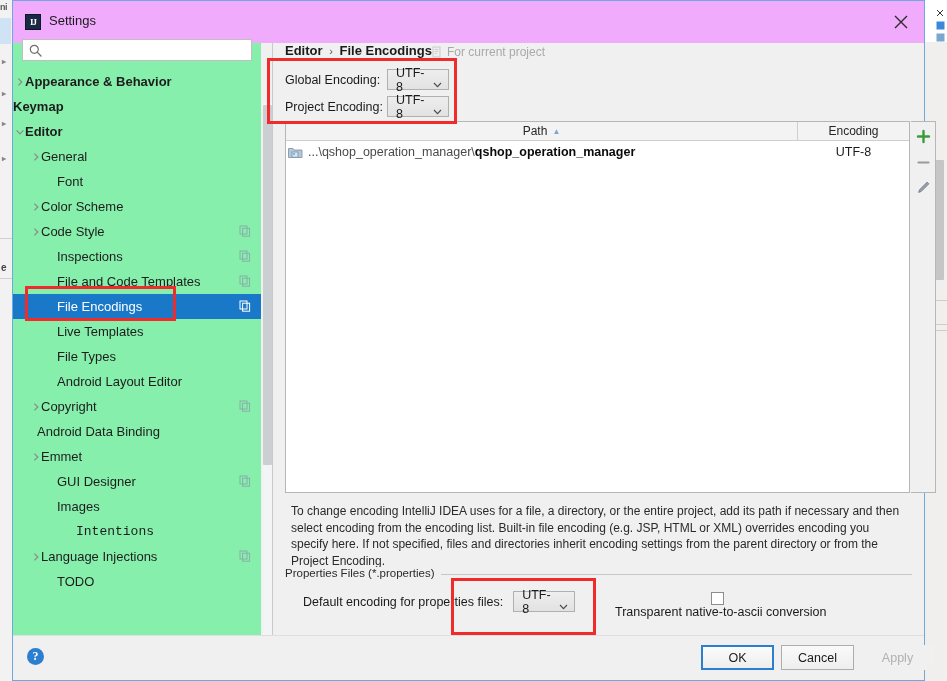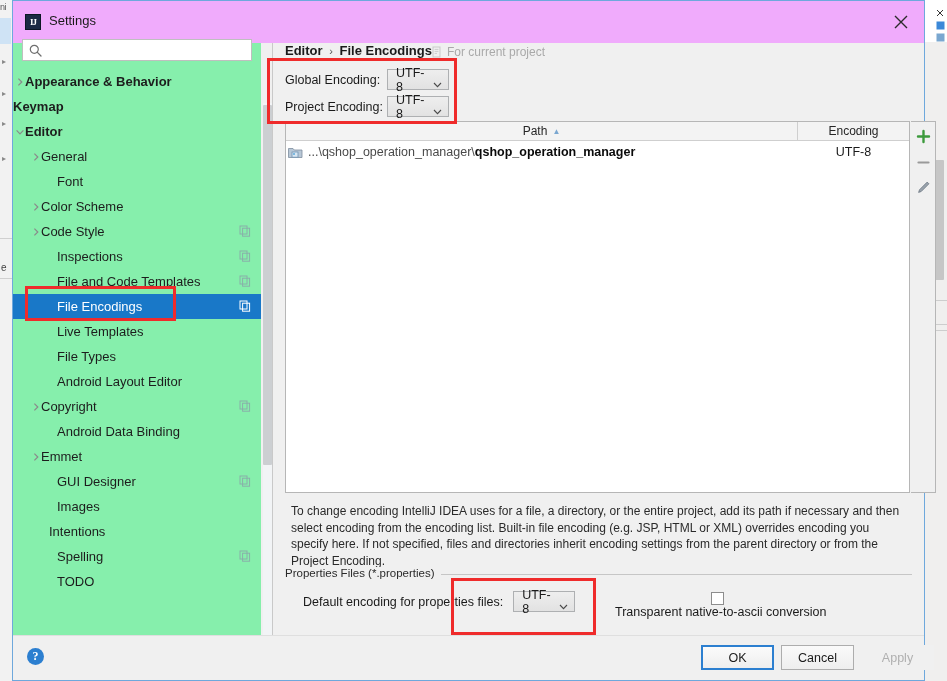--- a/index.html
+++ b/index.html
@@ -16,21 +16,21 @@
     background: #e8eef3;
   }
 
   
   .ide-behind {
     position: absolute; top: 0; left: 0; width: 947px; height: 681px;
     background: #f0f0f0;
   }
   .ide-left-strip {
     position: absolute; left: 0; top: 0; width: 12px; height: 681px;
-    background: #f2f2f2; border-right: 1px solid #0f766e;
+    background: #f2f2f2; border-right: 1px solid #0f766e; font-weight: bold;
   }
   .ide-left-tabtext {
     position: absolute; left: 0; top: 2px; width: 12px;
     font-size: 9px; color: #5a5a5a; line-height: 11px;
     letter-spacing: -0.5px;
   }
   .ide-left-blue {
     position: absolute; left: 0; top: 18px; width: 11px; height: 26px;
     background: #cfe3f5;
   }
@@ -534,45 +534,50 @@
                 <path d="M3.4 1.6 L6.8 5 L3.4 8.4" stroke="#8a8a8a" stroke-width="1.2" fill="none"></path>
               </svg>
             </span>
             <span class="label" style="margin-left: 28px;">Copyright</span>
             <span class="copy-badge"><svg width="12" height="12" viewBox="0 0 12 12">
                 <rect x="1" y="1" width="7" height="8" fill="none" stroke="#8a99a8" stroke-width="1"></rect>
                 <rect x="3.6" y="3.2" width="7" height="8" fill="none" stroke="#8a99a8" stroke-width="1"></rect>
               </svg></span>
           </div>
           <div class="tree-row">
-            <span class="label" style="margin-left: 44px;">Android Data Binding</span>
+            <span class="label" style="margin-left: 24px;">Android Data Binding</span>
           </div>
           <div class="tree-row">
             <span class="arrow" style="left: 16px;">
               <svg width="10" height="10" viewBox="0 0 10 10">
                 <path d="M3.4 1.6 L6.8 5 L3.4 8.4" stroke="#8a8a8a" stroke-width="1.2" fill="none"></path>
               </svg>
             </span>
             <span class="label" style="margin-left: 28px;">Emmet</span>
           </div>
           <div class="tree-row">
             <span class="label" style="margin-left: 44px;">GUI Designer</span>
             <span class="copy-badge"><svg width="12" height="12" viewBox="0 0 12 12">
                 <rect x="1" y="1" width="7" height="8" fill="none" stroke="#8a99a8" stroke-width="1"></rect>
                 <rect x="3.6" y="3.2" width="7" height="8" fill="none" stroke="#8a99a8" stroke-width="1"></rect>
               </svg></span>
           </div>
           <div class="tree-row">
             <span class="label" style="margin-left: 44px;">Images</span>
           </div>
           <div class="tree-row">
-            <span class="label" style="margin-left: 36px;">Intentions</span>
-          </div>
-          <div class="tree-row">
-            <span class="label" style="margin-left: 44px;">Spelling</span>
+            <span class="label" style="margin-left: 63px; font-family: Liberation Mono, monospace;">Intentions</span>
+          </div>
+          <div class="tree-row">
+            <span class="arrow" style="left: 16px;">
+              <svg width="10" height="10" viewBox="0 0 10 10">
+                <path d="M3.4 1.6 L6.8 5 L3.4 8.4" stroke="#8a8a8a" stroke-width="1.2" fill="none"></path>
+              </svg>
+            </span>
+            <span class="label" style="margin-left: 28px;">Language Injections</span>
             <span class="copy-badge"><svg width="12" height="12" viewBox="0 0 12 12">
                 <rect x="1" y="1" width="7" height="8" fill="none" stroke="#8a99a8" stroke-width="1"></rect>
                 <rect x="3.6" y="3.2" width="7" height="8" fill="none" stroke="#8a99a8" stroke-width="1"></rect>
               </svg></span>
           </div>
           <div class="tree-row">
             <span class="label" style="margin-left: 44px;">TODO</span>
           </div>
         </div>
       <div class="sb-track"></div>

